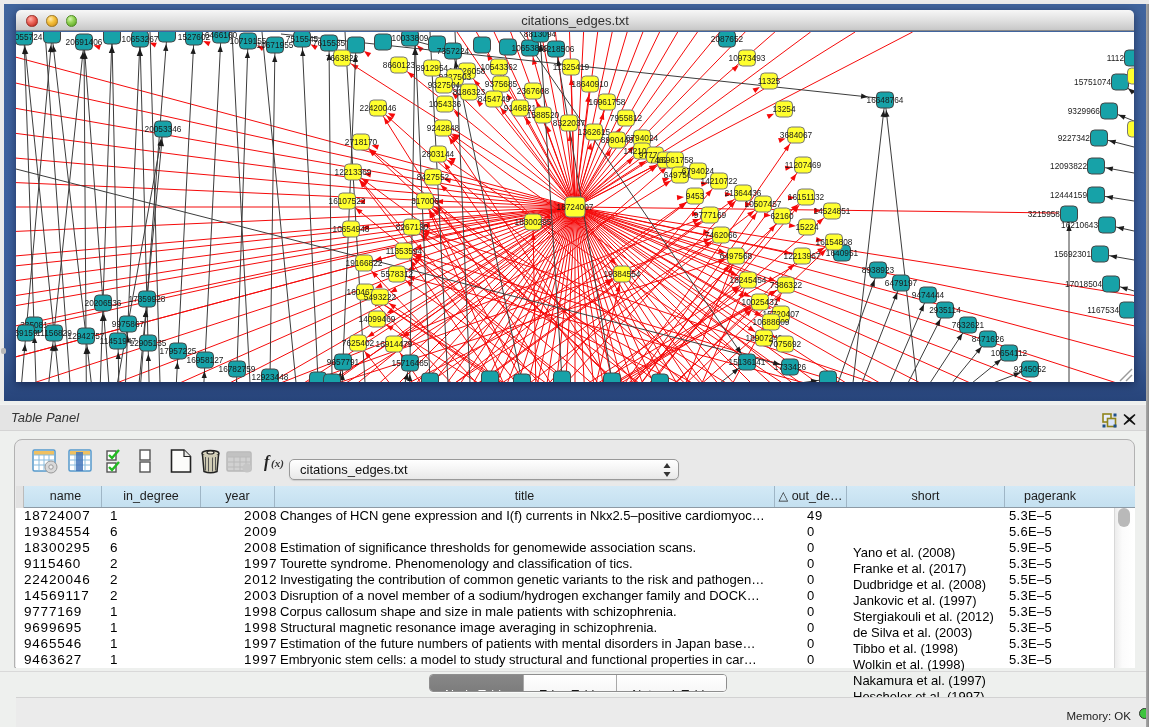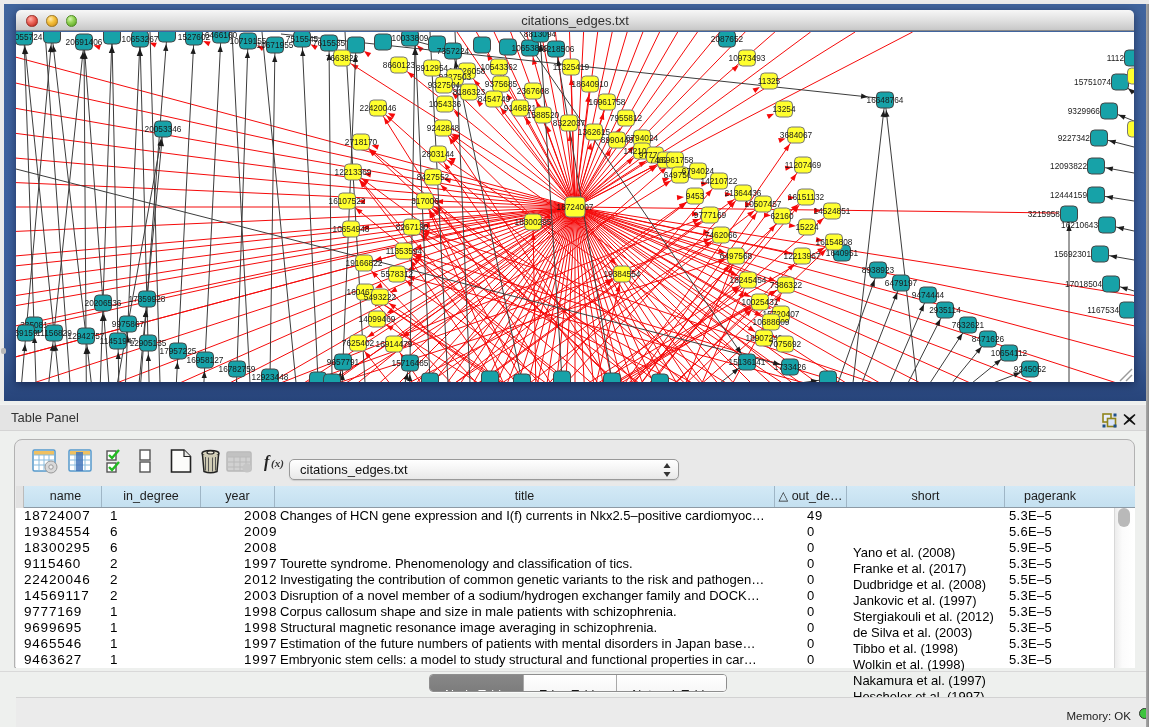--- a/index.html
+++ b/index.html
@@ -7,21 +7,21 @@
 .win { position:absolute; left:16px; top:10px; width:1118px; height:372px; border-radius:5px 5px 0 0;
   box-shadow:0 2px 10px rgba(0,0,25,.5); }
 .tbar { height:21px; border-radius:5px 5px 0 0; background:linear-gradient(180deg,#f7f7f7 0%,#e3e3e3 45%,#cdcdcd 90%,#c6c6c6 100%); border-bottom:1px solid #888; position:relative; }
 .tbar .tt { text-align:center; font-size:13px; line-height:21px; color:#303030; }
 .btn { position:absolute; top:5px; width:11.5px; height:11.5px; border-radius:50%; }
 .b1 { left:10px; background:radial-gradient(circle at 35% 30%,#ffb3ab,#ee6a5f 40%,#ca3b30 75%,#9f241c); border:.5px solid #9a2720;}
 .b2 { left:30px; background:radial-gradient(circle at 35% 30%,#ffe9b0,#f5c33e 40%,#dd9f27 75%,#b07b12); border:.5px solid #9e7419;}
 .b3 { left:49.7px; background:radial-gradient(circle at 35% 30%,#d6f5b4,#94d457 40%,#6cb234 75%,#4c8c1d); border:.5px solid #4e8b24;}
 .gview { position:absolute; left:0; top:22px; width:1118px; height:350px; background:#fff; overflow:hidden; }
 .tp { position:absolute; left:0; top:401px; width:1149px; height:326px; background:#eef0ee; }
-.tph { position:absolute; left:0; top:3px; width:1149px; height:27px; background:#e4e4e4; border-top:1px solid #f2f2f2; border-bottom:1px solid #d4d4d4; }
+.tph { position:absolute; left:0; top:3px; width:1149px; height:27px; background:#e4e4e4; border-top:1px solid #f2f2f2; border-bottom:1px solid #d4d4d4;font-style:italic; }
 .tph .t { position:absolute; left:11px; top:0; font-size:13px; line-height:26px; color:#333; }
 .panel { position:absolute; left:14px; top:38px; width:1121px; height:229px; border:1px solid #b2b2b2; border-radius:8px 8px 1px 1px; background:#e9e9e9; }
 .toolbar { position:absolute; left:0px; top:8px; height:28px; width:100%; }
 .combo { position:absolute; left:274px; top:11px; width:390px; height:21px; border:1px solid #999; border-radius:5px; background:linear-gradient(180deg,#ffffff,#f2f2f2 60%,#e8e8e8); box-shadow:0 1px 1px rgba(0,0,0,.12); font-size:13px; line-height:20px; color:#111; padding-left:10px; }
 .combo .ar { position:absolute; right:6px; top:2px; width:10px; height:16px; }
 .thead { position:absolute; left:1px; top:46px; width:1119px; height:22px; background:linear-gradient(180deg,#d3e9f6,#c4e0f0); border-bottom:1px solid #8d9aa5; display:flex; font-size:12.5px; color:#1c1c1c; }
 .th { border-right:1px solid #9fb6c6; text-align:center; line-height:21px; overflow:hidden; white-space:nowrap; }
 .corner { position:absolute; left:1px; top:46px; width:8px; height:22px; background:#e2e2e2; border-right:1px solid #bbb; }
 .tbody { position:absolute; left:1px; top:68px; width:1119px; height:160px; background:#fff; font-size:13px; color:#000; }
 .tr { height:16px; white-space:nowrap; position:relative; }
@@ -927,20 +927,21 @@
           <div class="c c1">6</div>
           <div class="c c2">2009</div>
           <div class="c c4">0</div>
           <div class="c c5">Franke et al. (2017)</div>
           <div class="c c6">5.6E–5</div>
         </div>
         <div class="tr">
           <div class="c c0">18300295</div>
           <div class="c c1">6</div>
           <div class="c c2">2008</div>
+          <div class="c c3">Estimation of significance thresholds for genomewide association scans.</div>
           <div class="c c4">0</div>
           <div class="c c5">Dudbridge et al. (2008)</div>
           <div class="c c6">5.9E–5</div>
         </div>
         <div class="tr">
           <div class="c c0">9115460</div>
           <div class="c c1">2</div>
           <div class="c c2">1997</div>
           <div class="c c3">Tourette syndrome. Phenomenology and classification of tics.</div>
           <div class="c c4">0</div>

